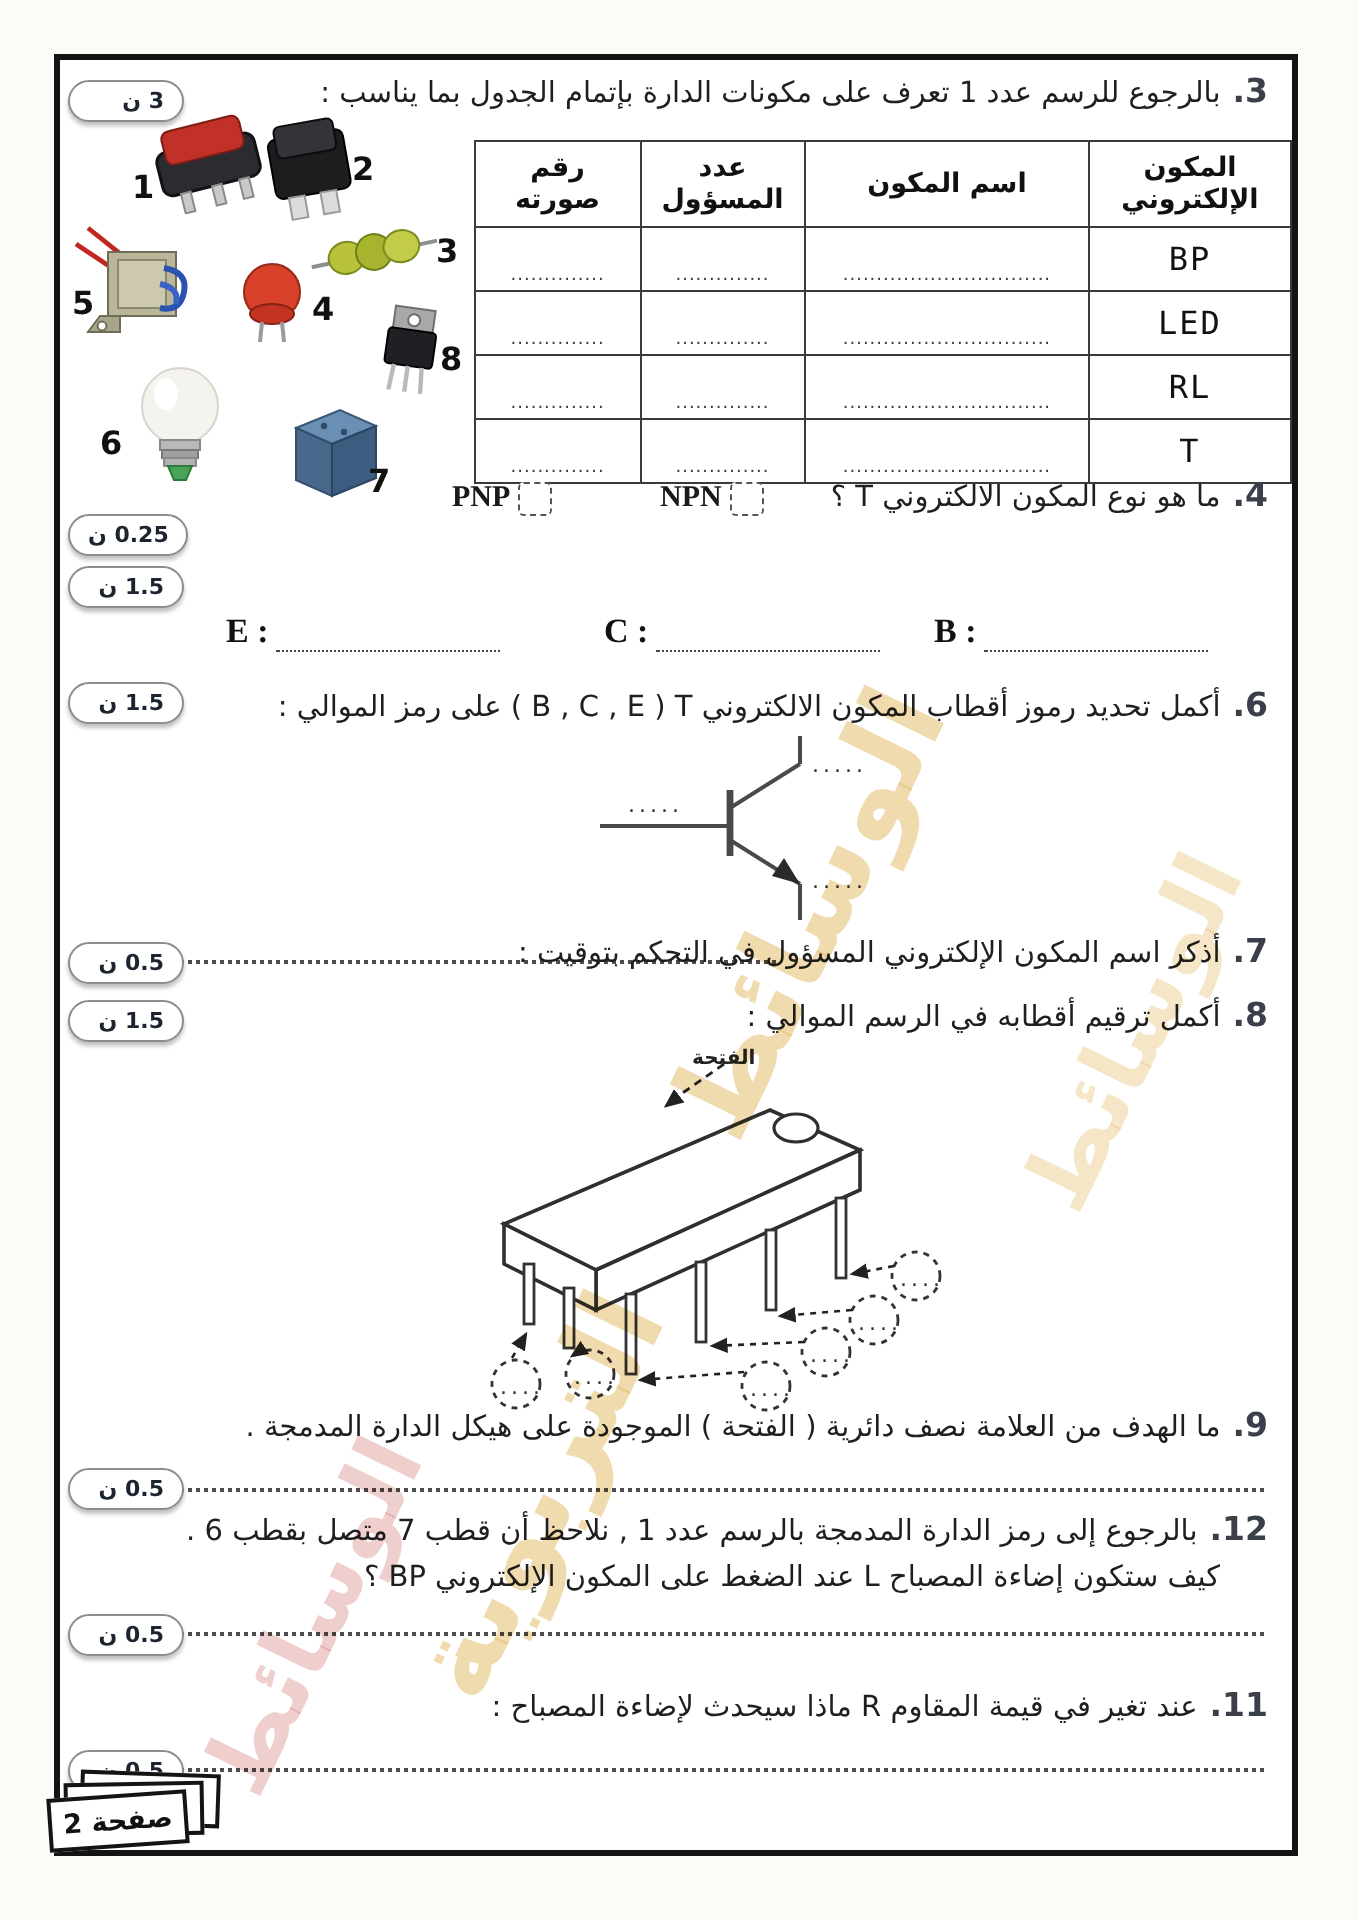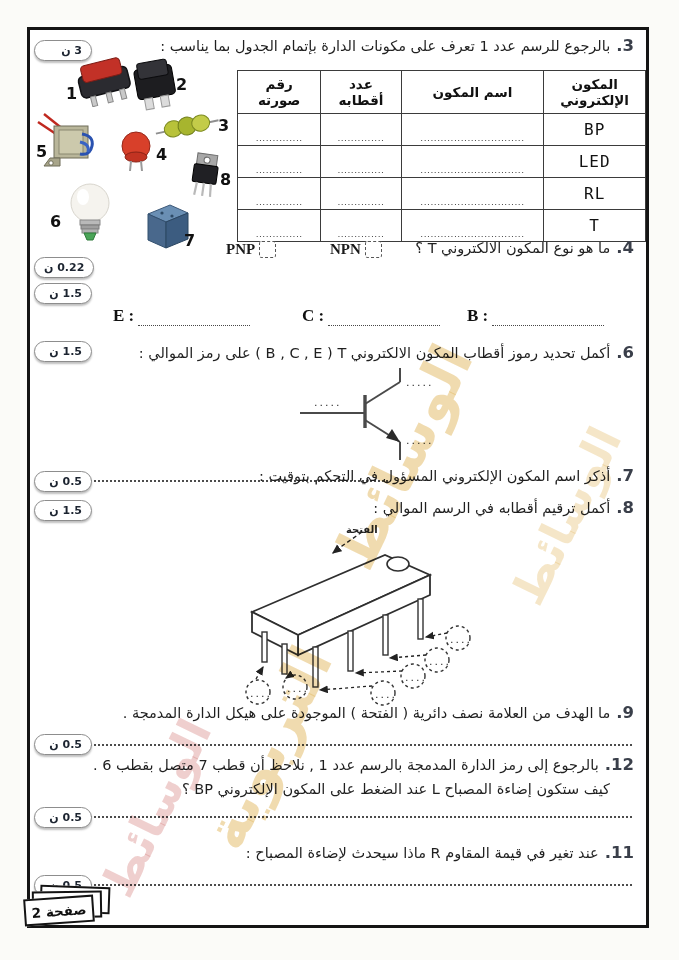--- a/index.html
+++ b/index.html
@@ -61,21 +61,21 @@
 <body>
 
 <div id="frame">
 
   <span class="wm" style="left:290px;top:520px;">الوسائط</span>
   <span class="wm" style="left:160px;top:800px;">التربوية</span>
   <span class="wm pink" style="left:60px;top:852px;font-size:46px;">الوسائط</span>
   <span class="wm" style="left:470px;top:560px;font-size:46px;color:rgba(228,190,110,.38);">الوسائط</span>
 
   <div class="badge" style="top:10px;">3 ن</div>
-  <div class="badge" style="top:227px;">0.22 ن</div>
+  <div class="badge" style="top:227px;">0.25 ن</div>
   <div class="badge" style="top:253px;">1.5 ن</div>
   <div class="badge" style="top:311px;">1.5 ن</div>
   <div class="badge" style="top:441px;">0.5 ن</div>
   <div class="badge" style="top:470px;">1.5 ن</div>
   <div class="badge" style="top:704px;">0.5 ن</div>
   <div class="badge" style="top:777px;">0.5 ن</div>
   <div class="badge" style="top:845px;">0.5 ن</div>
 
   <div class="qline" style="top:6px;">
     <span class="qnum">3.</span><span>بالرجوع للرسم عدد 1 تعرف على مكونات الدارة بإتمام الجدول بما يناسب :</span>
@@ -161,21 +161,21 @@
       <line x1="27" y1="31" x2="28" y2="44" stroke="#b9b9b9" stroke-width="2.2"></line>
     </g>
   </svg>
   <span class="cnum" style="left:190px;top:140px;">8</span>
 
   <table id="comp-table">
     <tbody>
         <tr>
       <th class="col-comp">المكون الإلكتروني</th>
       <th class="col-name">اسم المكون</th>
-      <th class="col-poles">عدد أقطابه</th>
+      <th class="col-poles">عدد المسؤول</th>
       <th class="col-pic">رقم صورته</th>
     </tr>
     <tr>
       <td class="code-cell">BP</td>
       <td class="dots-cell">...............................</td>
       <td class="dots-cell">..............</td>
       <td class="dots-cell">..............</td>
     </tr>
     <tr>
       <td class="code-cell">LED</td>

